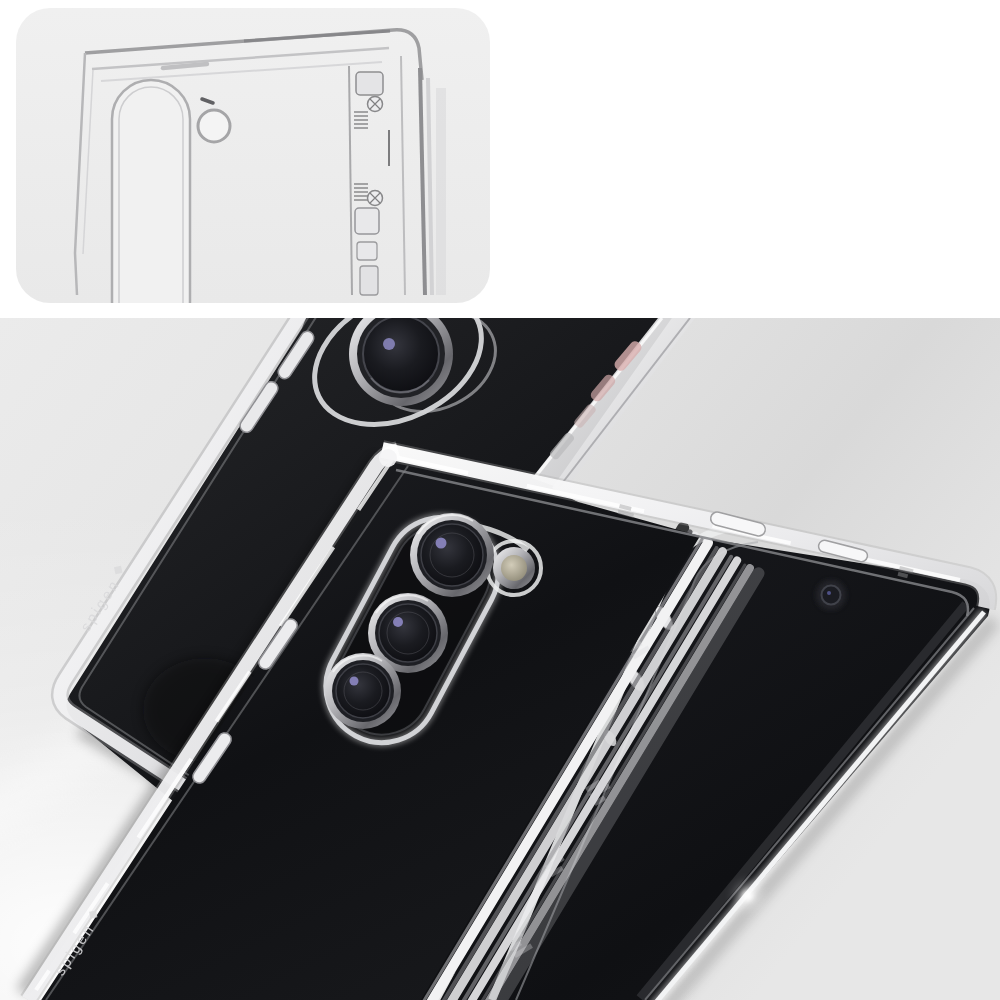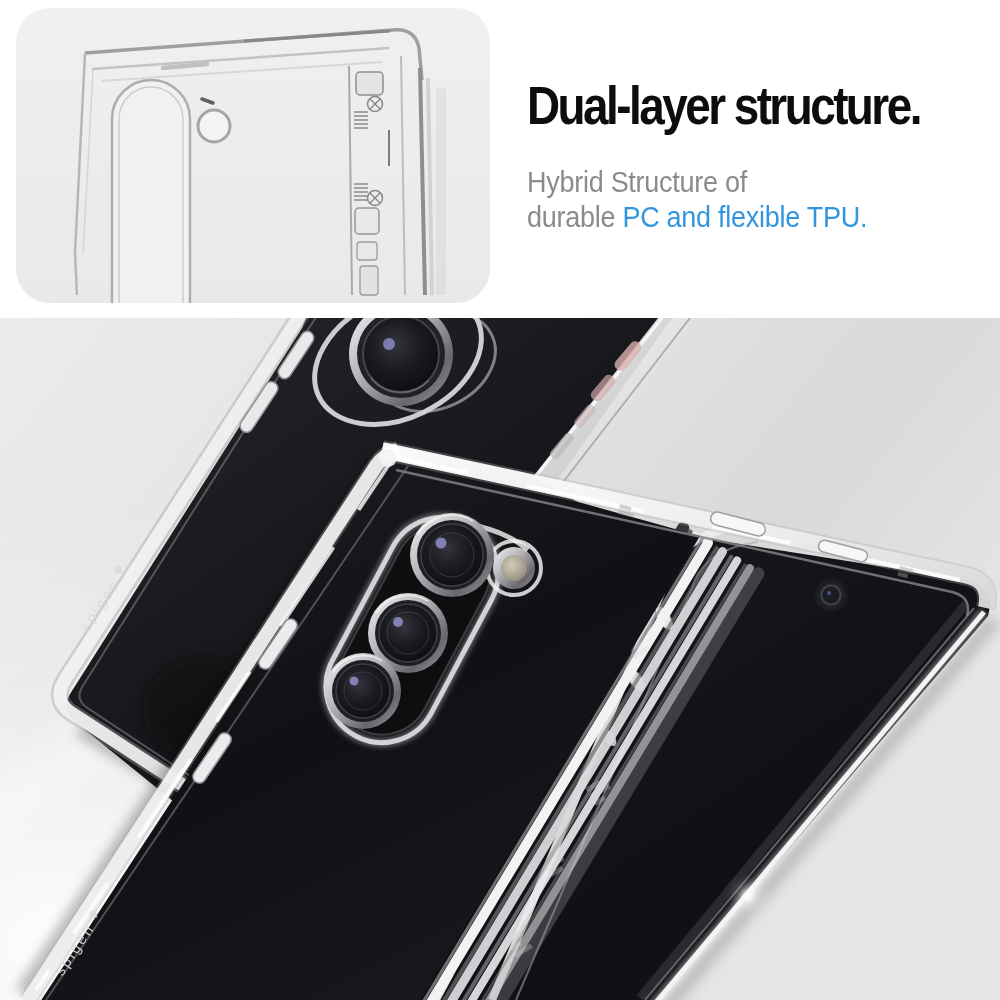--- a/index.html
+++ b/index.html
@@ -67,26 +67,20 @@
         <circle cx="359" cy="190" r="7.5" fill="#ececee" stroke="#88888a" stroke-width="1.5"></circle>
         <path d="M 354,185 L 364,195 M 364,185 L 354,195" stroke="#808082" stroke-width="1.2"></path>
         <rect x="339" y="200" width="24" height="26" rx="4" fill="#e8e8ea" stroke="#96969a" stroke-width="1.5"></rect>
         <rect x="341" y="234" width="20" height="18" rx="3" fill="#e8e8ea" stroke="#9c9c9e" stroke-width="1.3"></rect>
         <rect x="344" y="258" width="18" height="29" rx="3" fill="#e2e2e4" stroke="#9c9c9e" stroke-width="1.3"></rect>
 
         <rect x="420" y="80" width="10" height="207" fill="#d6d6d8" opacity=".5"></rect>
       </svg>
     </div>
 
-    <div class="text-block">
-      <h1 class="headline">Dual-layer structure.</h1>
-      <p class="subhead"><span>Hybrid Structure of</span><br>
-        <span>durable </span><span class="accent">PC and flexible TPU.</span>
-      </p>
-    </div>
   </div>
 
   <div class="photo-section">
     <svg width="1000" height="682" viewBox="0 0 1000 682">
       <defs>
         <linearGradient id="bgGrad" x1="0" y1="0" x2="1" y2=".55">
           <stop offset="0" stop-color="#ebebeb"></stop>
             <stop offset=".45" stop-color="#e3e3e3"></stop>
           <stop offset=".72" stop-color="#d9d9d9"></stop>
             <stop offset="1" stop-color="#e7e7e7"></stop>

